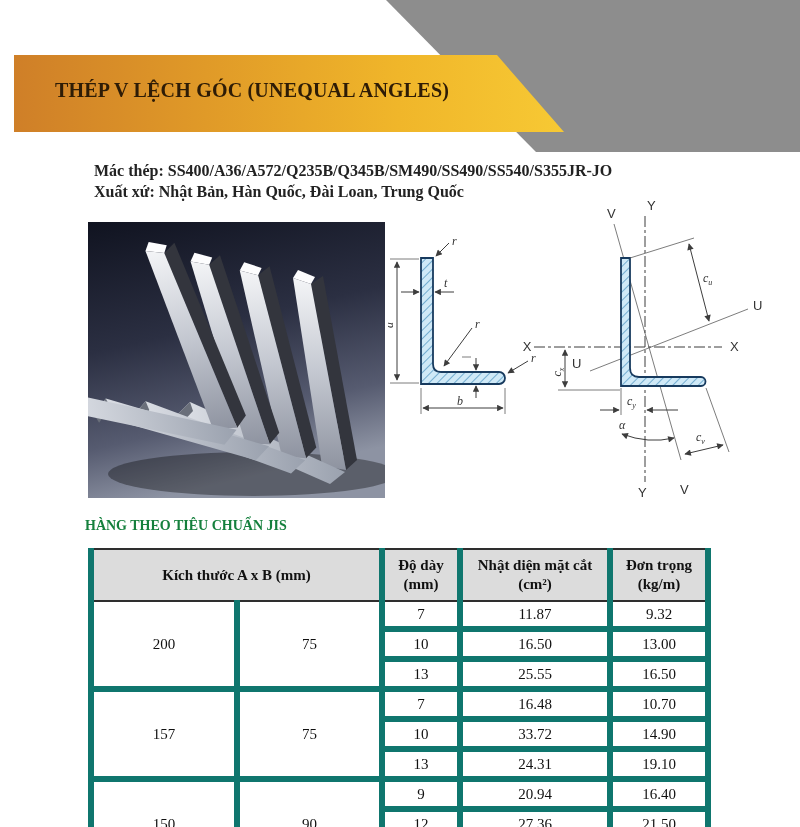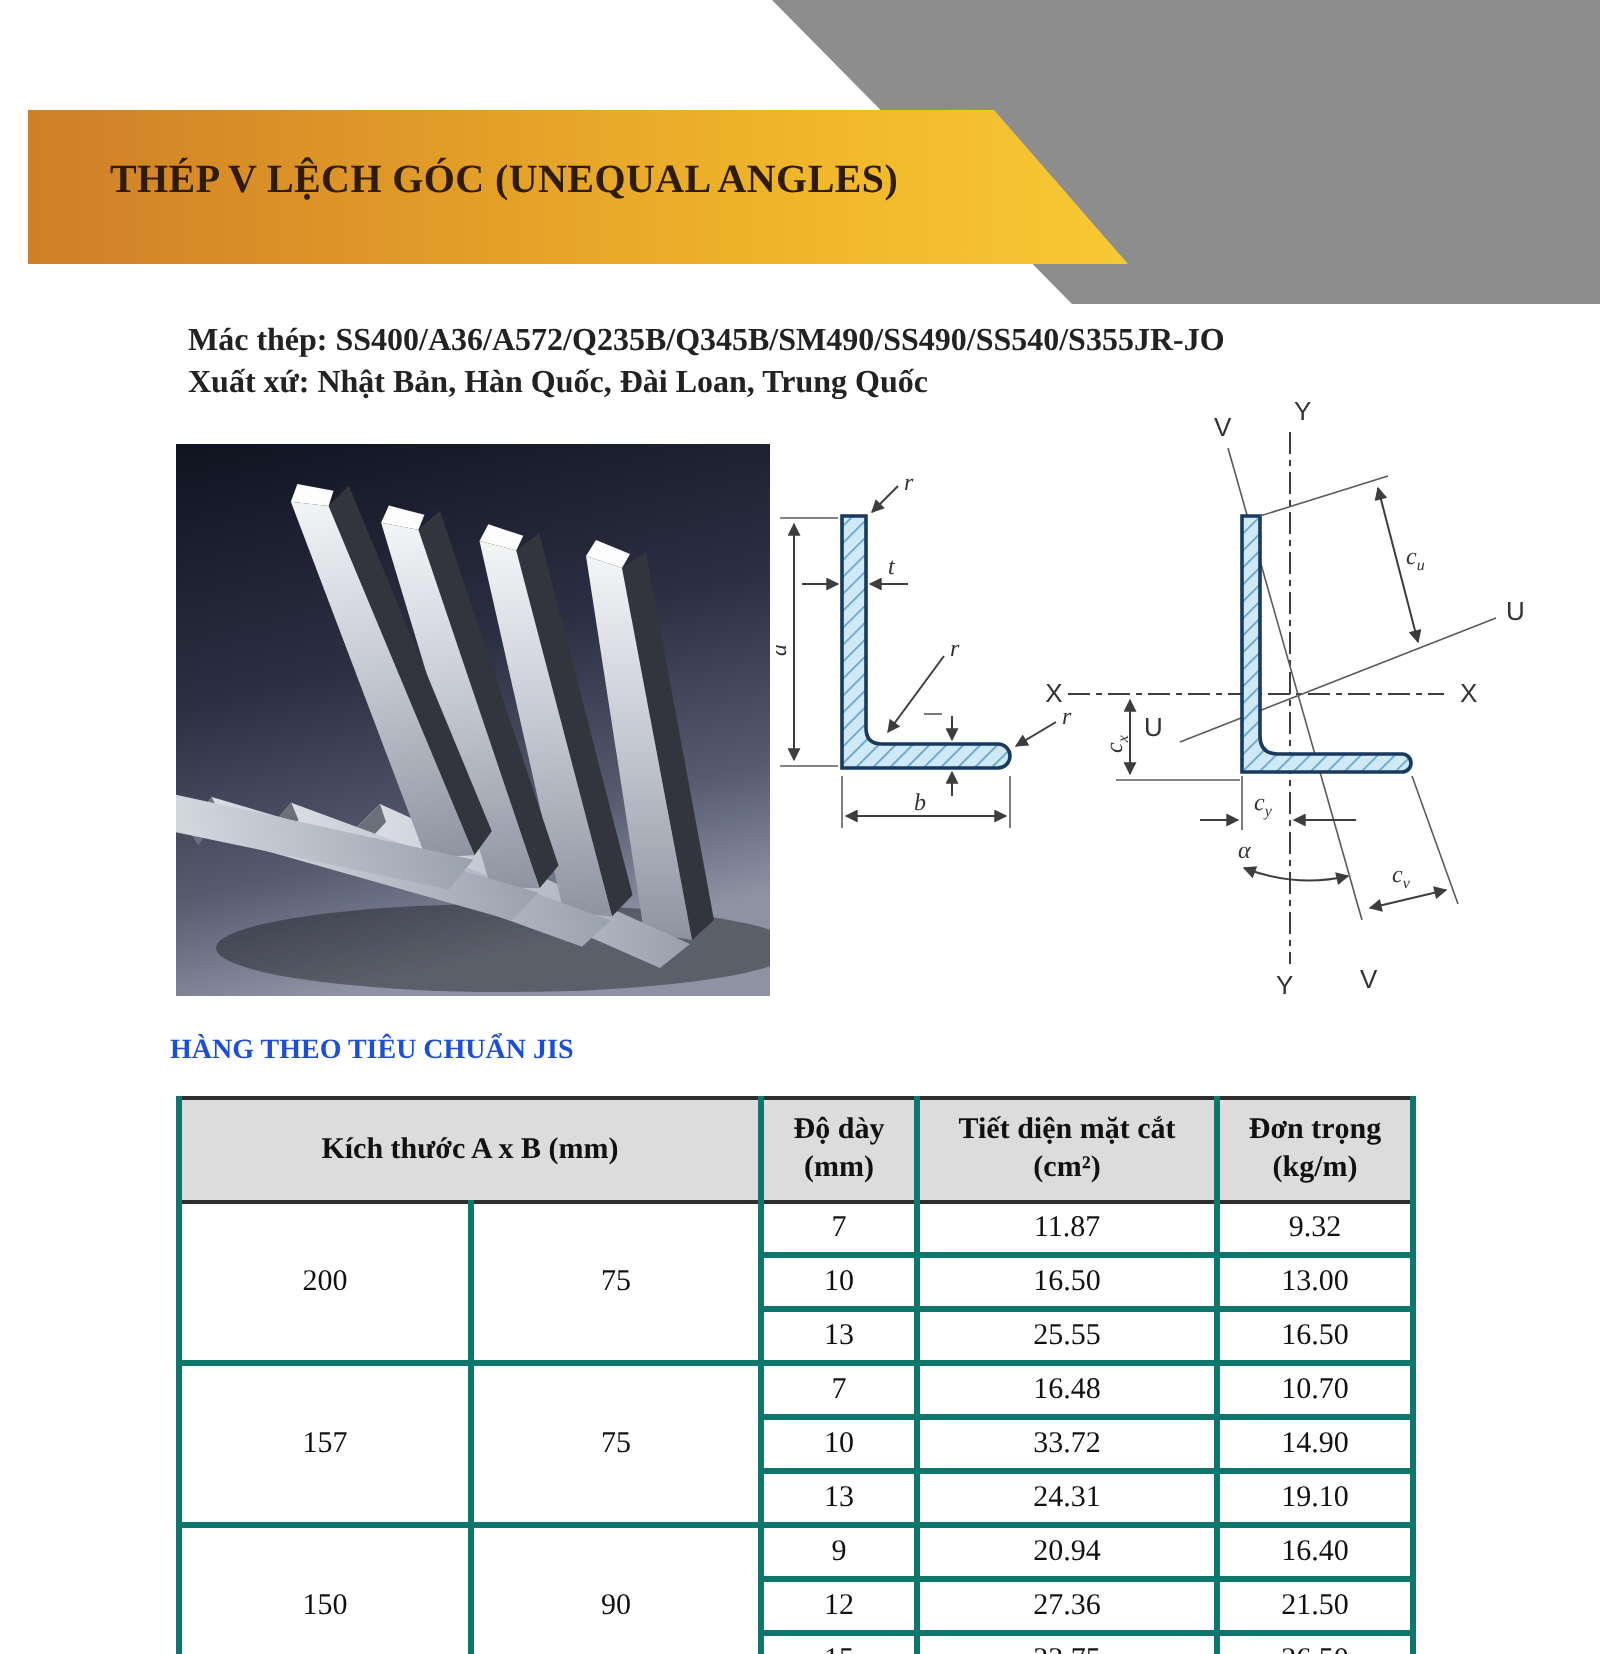--- a/index.html
+++ b/index.html
@@ -28,26 +28,26 @@
   svg text{font-family:"Liberation Serif", serif;}
   .dim-label{font-style:italic;font-size:12px;fill:#333;}
   .axis-label{font-family:"Liberation Sans", sans-serif;font-size:13px;fill:#333;font-style:normal;}
   .sub{font-size:8px;}
   .dim{stroke:#3d3d3d;stroke-width:1;fill:none;}
   .thin{stroke:#5a5a5a;stroke-width:0.8;fill:none;}
   .dashdot{stroke:#3d3d3d;stroke-width:1;fill:none;stroke-dasharray:11,3,3,3;}
   .section{fill:url(#hatch);stroke:#173a5e;stroke-width:1.8;}
 
   
-  .std-heading{position:absolute;left:85px;top:518px;font-size:14px;font-weight:bold;color:#1d4ed8;}
+  .std-heading{position:absolute;left:85px;top:518px;font-size:14px;font-weight:bold;color:#15803d;}
 
   
   .spec-table{position:absolute;left:88px;top:548px;border-collapse:collapse;
       font-size:15px;color:#111;}
-  .spec-table th,.spec-table td{border:3px solid #0f766e;text-align:center;vertical-align:middle;
+  .spec-table th,.spec-table td{border:6px solid #0f766e;text-align:center;vertical-align:middle;
       padding:0;}
   .spec-table thead th{background:#dcdcdc;font-weight:bold;height:50px;line-height:19px;
       border-bottom:2px solid #2e2e2e;border-top:2px solid #2e2e2e;}
   .spec-table{border:2px solid #2e2e2e;}
   .spec-table tbody td{height:24px;background:#ffffff;}
   .spec-table tr.group-start td{border-top:2px solid #2e2e2e;}
   .col-a{width:146px;} .col-b{width:145px;} .col-t{width:78px;} .col-area{width:150px;} .col-w{width:98px;}
 </style>
 </head>
 <body>
@@ -186,21 +186,21 @@
     <thead>
       <tr>
         <th colspan="2">
           <span>Kích thước A x B (mm)</span>
         </th>
         <th>
           <div>Độ dày</div>
           <div>(mm)</div>
         </th>
         <th>
-          <div>Tiết diện mặt cắt</div>
+          <div>Nhật diện mặt cắt</div>
           <div>(cm²)</div>
         </th>
         <th>
           <div>Đơn trọng</div>
           <div>(kg/m)</div>
         </th>
       </tr>
     </thead>
     <tbody>
         <tr class="group-start">

